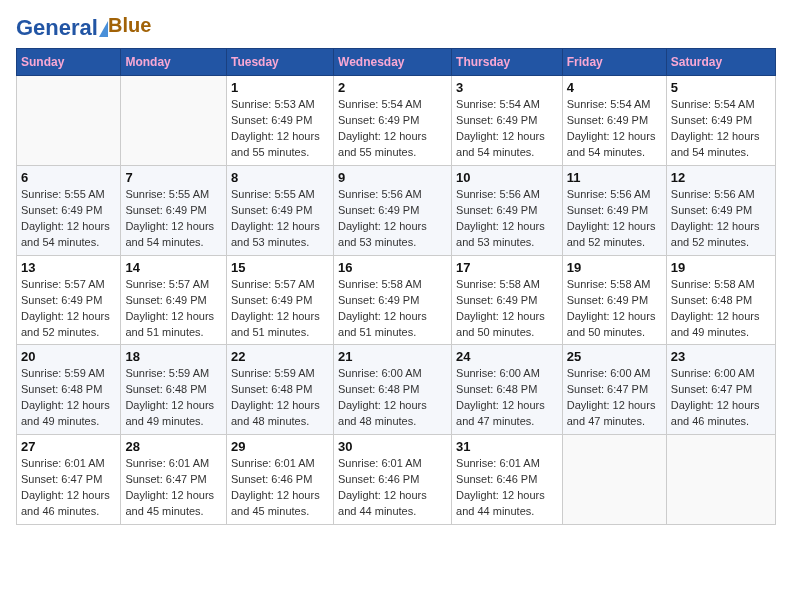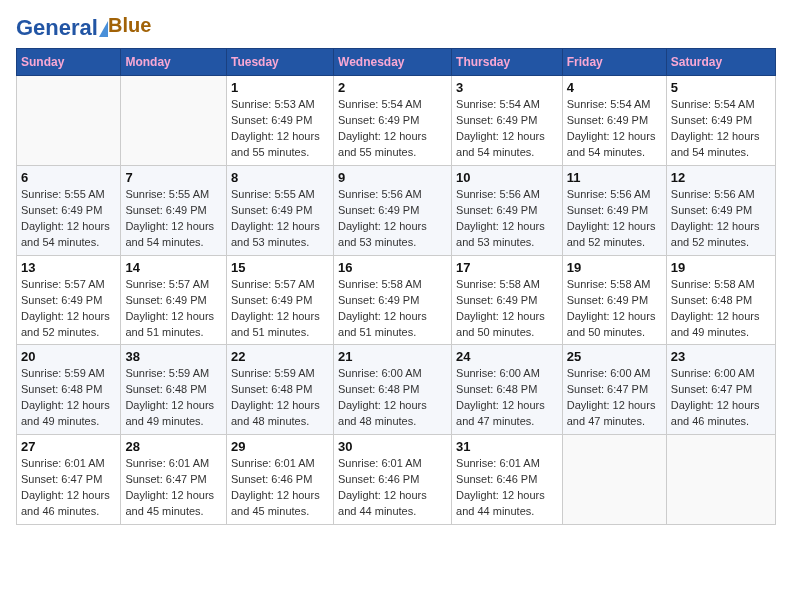--- a/index.html
+++ b/index.html
@@ -200,21 +200,21 @@
           <span class="day-num">19</span>
           <div class="day-info">Sunrise: 5:58 AM<br>Sunset: 6:48 PM<br>Daylight: 12 hours and 49 minutes.</div>
         </td>
       </tr>
       <tr>
         <td>
           <span class="day-num">20</span>
           <div class="day-info">Sunrise: 5:59 AM<br>Sunset: 6:48 PM<br>Daylight: 12 hours and 49 minutes.</div>
         </td>
         <td>
-          <span class="day-num">38</span>
+          <span class="day-num">18</span>
           <div class="day-info">Sunrise: 5:59 AM<br>Sunset: 6:48 PM<br>Daylight: 12 hours and 49 minutes.</div>
         </td>
         <td>
           <span class="day-num">22</span>
           <div class="day-info">Sunrise: 5:59 AM<br>Sunset: 6:48 PM<br>Daylight: 12 hours and 48 minutes.</div>
         </td>
         <td>
           <span class="day-num">21</span>
           <div class="day-info">Sunrise: 6:00 AM<br>Sunset: 6:48 PM<br>Daylight: 12 hours and 48 minutes.</div>
         </td>

